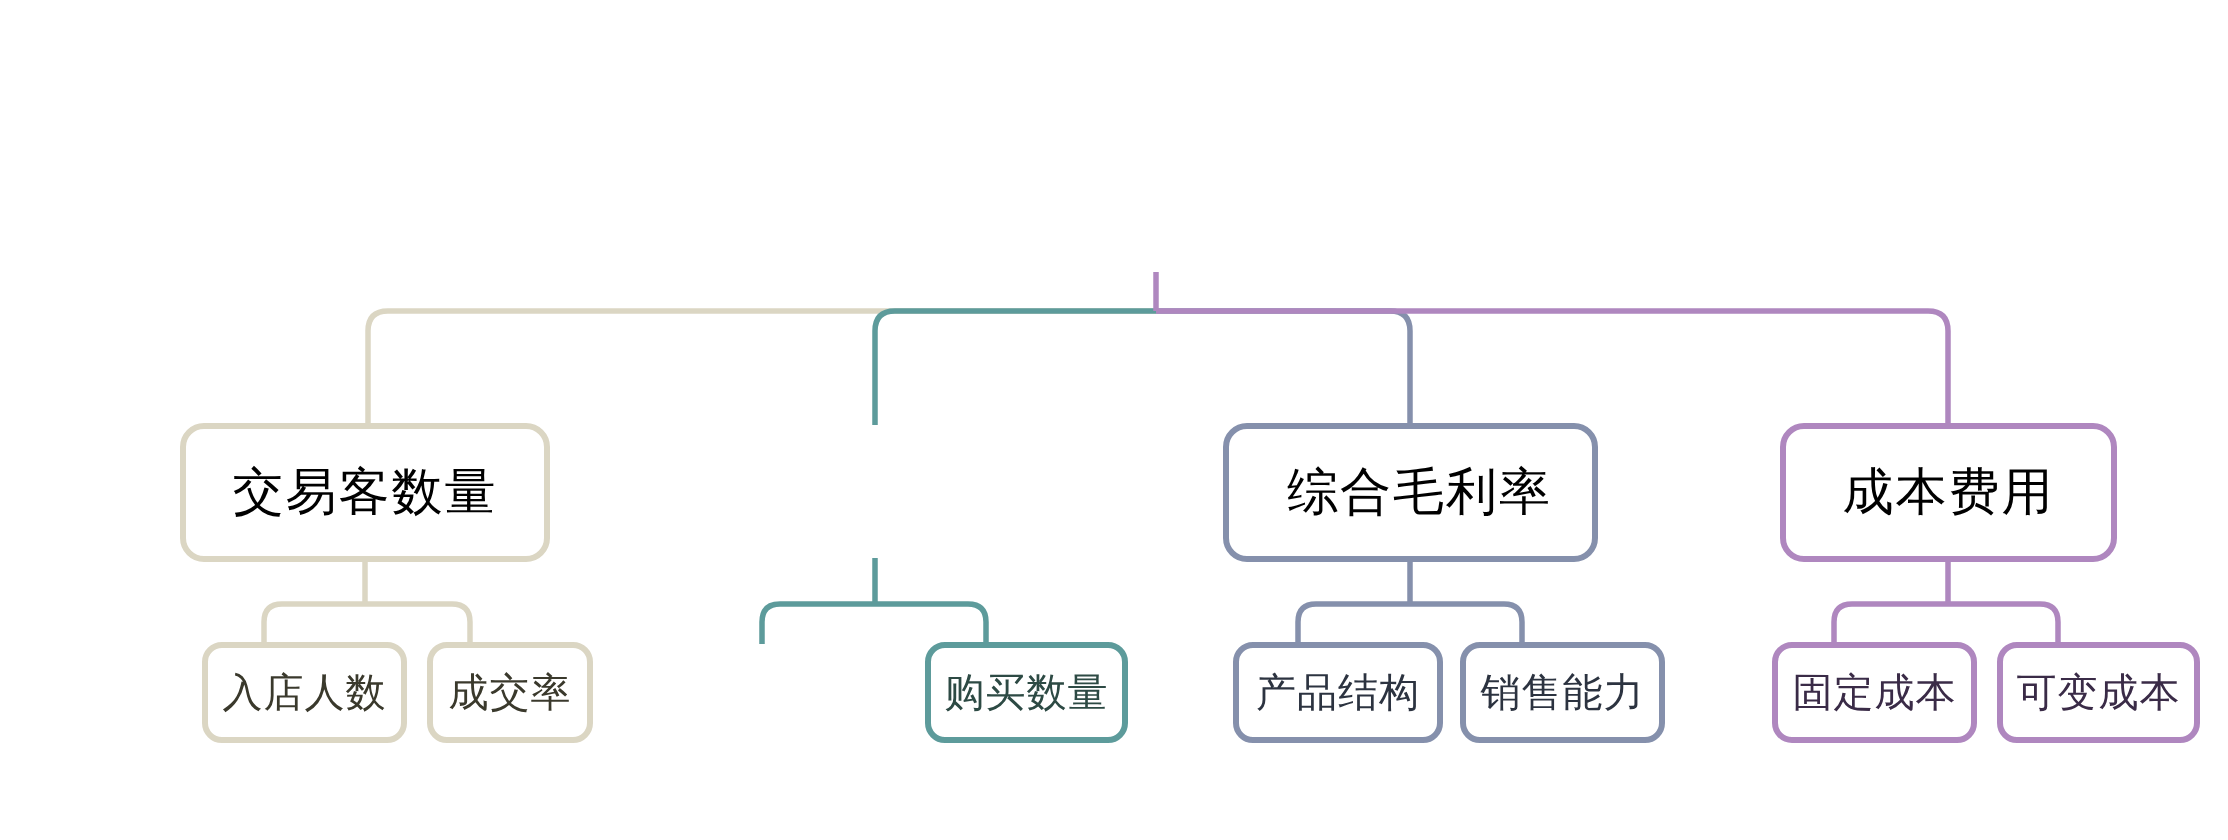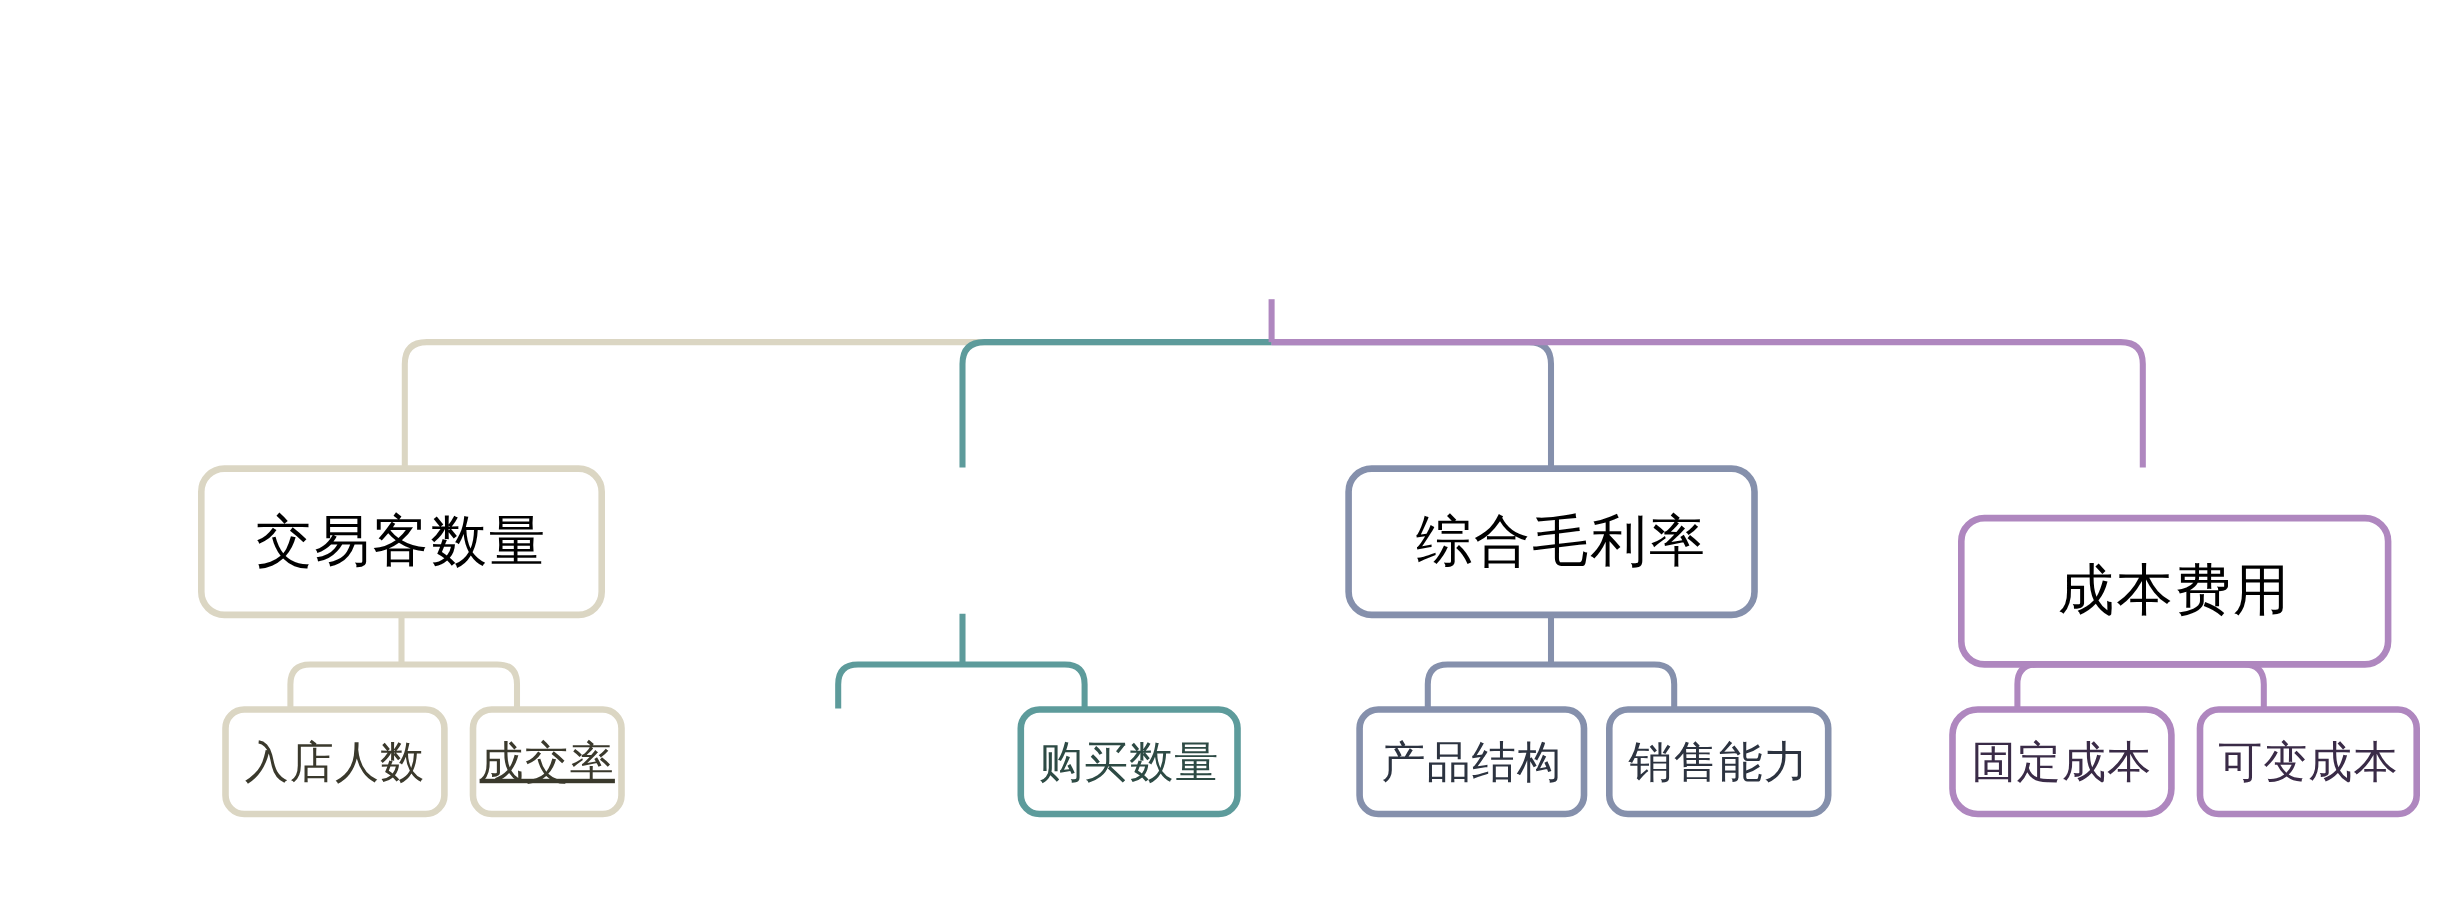--- a/index.html
+++ b/index.html
@@ -64,45 +64,45 @@
     border-style: solid;
     border-width: 6px;
     border-radius: 24px;
     color: var(--node-text);
     font-size: 51px;
     letter-spacing: 2px;
   }
   .node-parent.b0 { left: 180px;  width: 370px; border-color: var(--b0); }
   .node-parent.b1 { left: 690px;  width: 370px; border-color: var(--b1); }
   .node-parent.b2 { left: 1223px; width: 375px; border-color: var(--b2); padding-left: 18px; }
-  .node-parent.b3 { left: 1780px; width: 394px; border-color: var(--b3); margin-top: 45px; }
+  .node-parent.b3 { left: 1780px; width: 337px; border-color: var(--b3); }
 
   
   .node-child {
     top: 642px;
     height: 101px;
     border-style: solid;
     border-width: 6px;
     border-radius: 20px;
     font-size: 40px;
     letter-spacing: 1px;
     margin-left: 40px;
   }
   .node-child.b0 { border-color: var(--b0); color: var(--b0-text); }
   .node-child.b1 { border-color: var(--b1); color: var(--b1-text); }
   .node-child.b2 { border-color: var(--b2); color: var(--b2-text); }
   .node-child.b3 { border-color: var(--b3); color: var(--b3-text); }
 
   .node-child.c00 { left: 162px;  width: 205px; }
-  .node-child.c01 { left: 387px;  width: 141px; text-decoration: underline; }
+  .node-child.c01 { left: 387px;  width: 166px; }
   .node-child.c10 { left: 658px;  width: 209px; }
   .node-child.c11 { left: 885px;  width: 203px; }
   .node-child.c20 { left: 1193px; width: 210px; }
   .node-child.c21 { left: 1420px; width: 205px; }
-  .node-child.c30 { left: 1732px; width: 205px; border-radius: 26px; }
+  .node-child.c30 { left: 1732px; width: 205px; }
   .node-child.c31 { left: 1957px; width: 203px; justify-content: center; }
 
   .node-label {
     display: inline-block;
   }
 </style>
 </head>
 <body>
 
 <div id="canvas">

